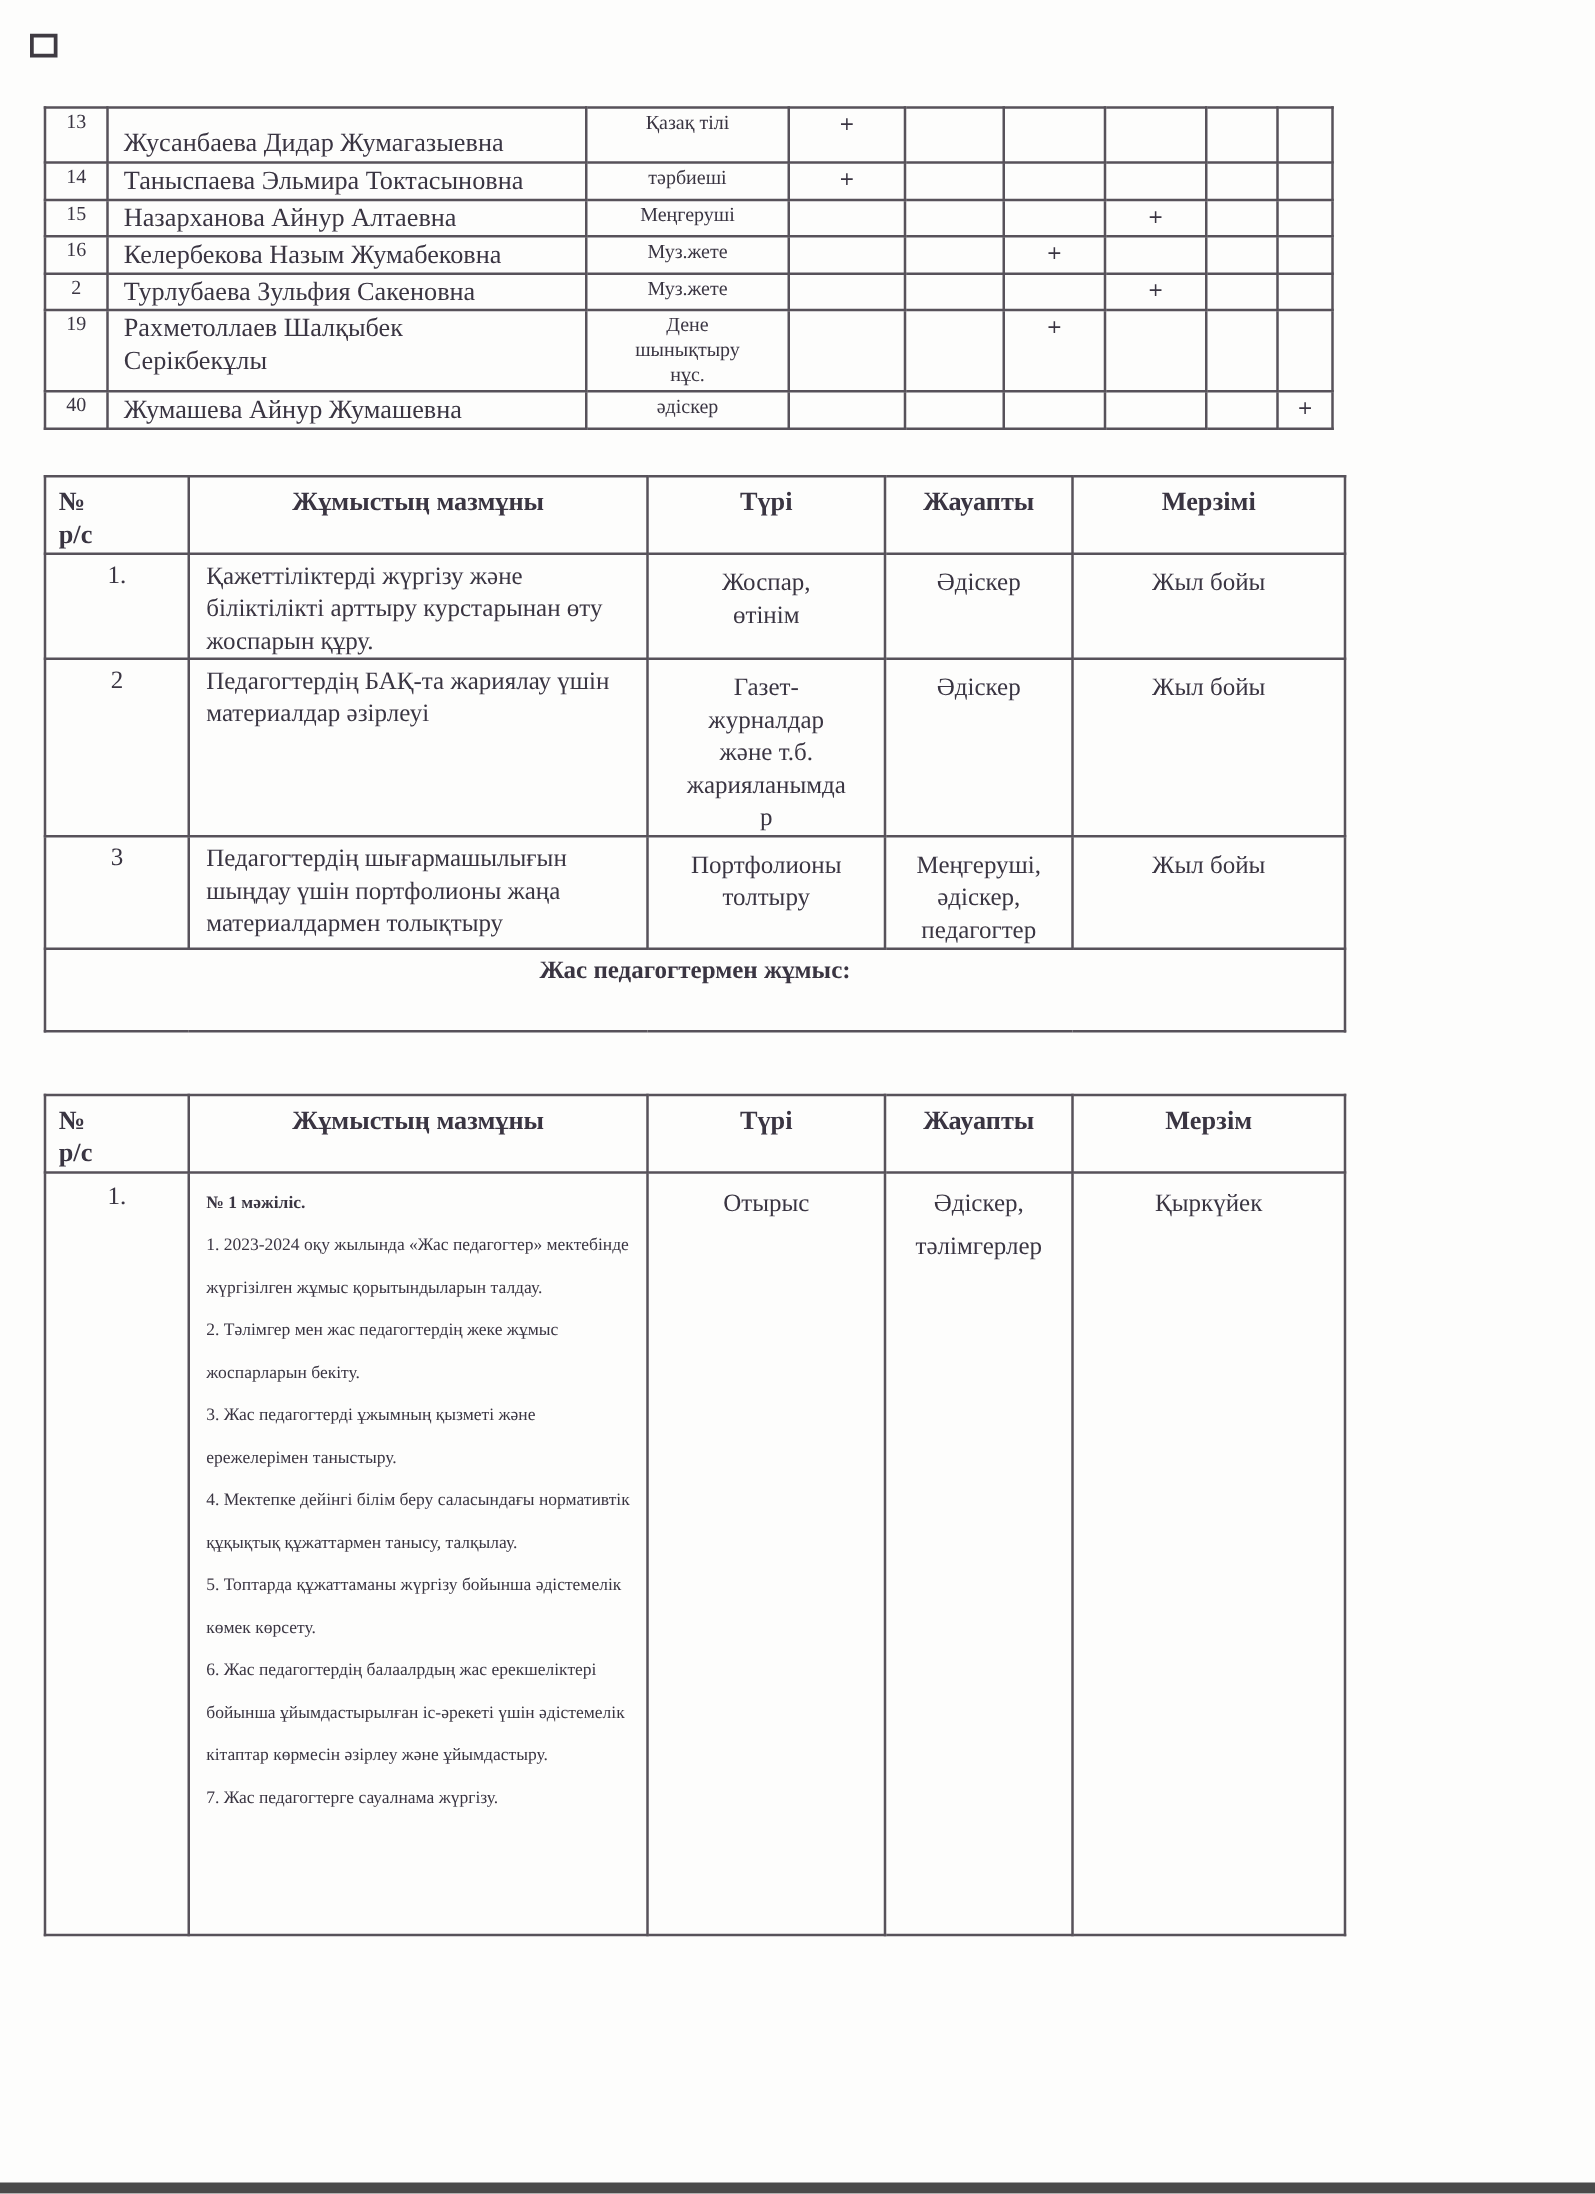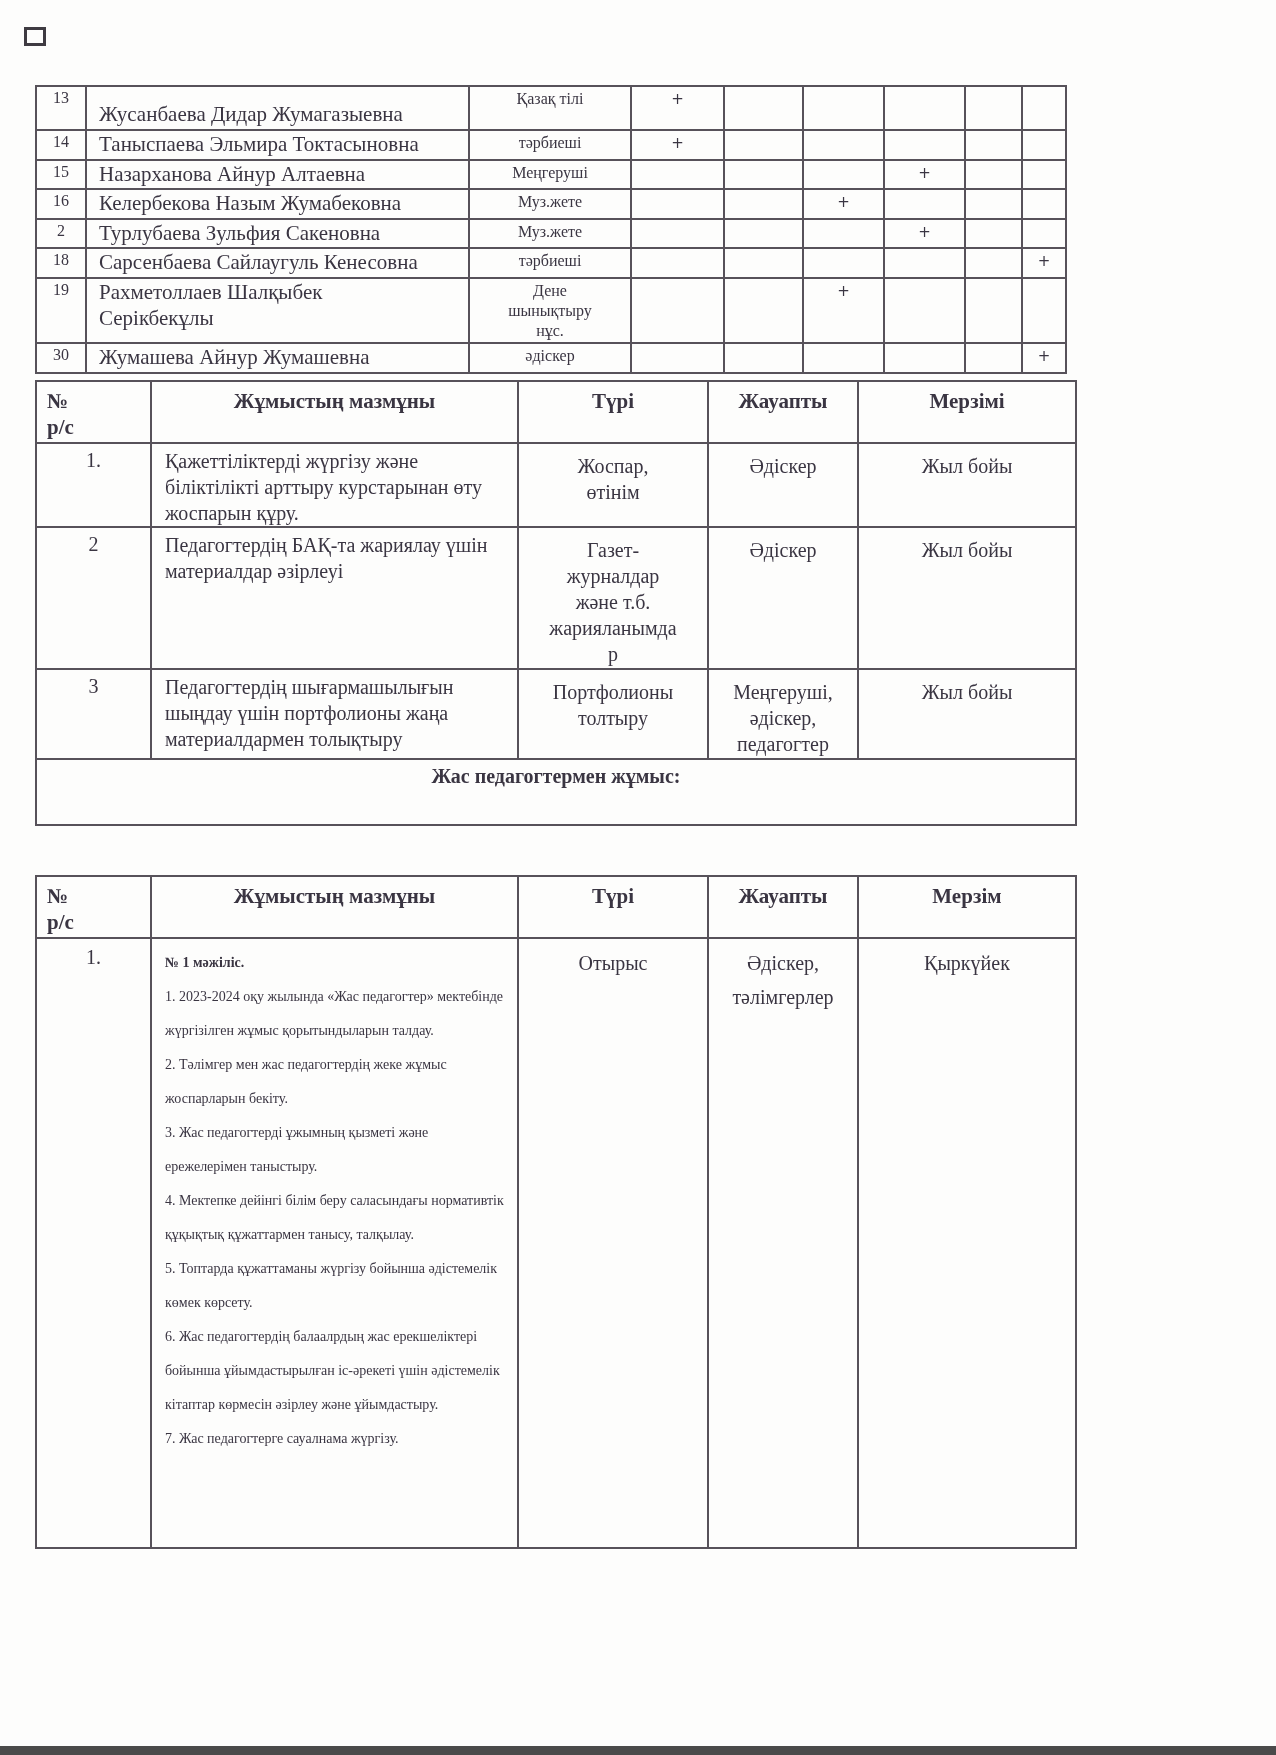--- a/index.html
+++ b/index.html
@@ -123,47 +123,36 @@
         <td class="num">2</td>
         <td class="name">Турлубаева Зульфия Сакеновна</td>
         <td class="pos">Муз.жете</td>
         <td class="mark"></td>
         <td class="mark"></td>
         <td class="mark"></td>
         <td class="mark">+</td>
         <td class="mark"></td>
         <td class="mark"></td>
       </tr>
-      <tr style="height:27px">
-        <td class="num">18</td>
-        <td class="name">Сарсенбаева Сайлаугуль Кенесовна</td>
-        <td class="pos">тәрбиеші</td>
-        <td class="mark"></td>
-        <td class="mark"></td>
-        <td class="mark"></td>
-        <td class="mark"></td>
-        <td class="mark"></td>
-        <td class="mark">+</td>
-      </tr>
       <tr style="height:61px">
         <td class="num">19</td>
         <td class="name">Рахметоллаев Шалқыбек
 Серікбекұлы</td>
         <td class="pos">Дене
 шынықтыру
 нұс.</td>
         <td class="mark"></td>
         <td class="mark"></td>
         <td class="mark">+</td>
         <td class="mark"></td>
         <td class="mark"></td>
         <td class="mark"></td>
       </tr>
       <tr style="height:27px">
-        <td class="num">30</td>
+        <td class="num">40</td>
         <td class="name">Жумашева Айнур Жумашевна</td>
         <td class="pos">әдіскер</td>
         <td class="mark"></td>
         <td class="mark"></td>
         <td class="mark"></td>
         <td class="mark"></td>
         <td class="mark"></td>
         <td class="mark">+</td>
       </tr>
     </tbody>

